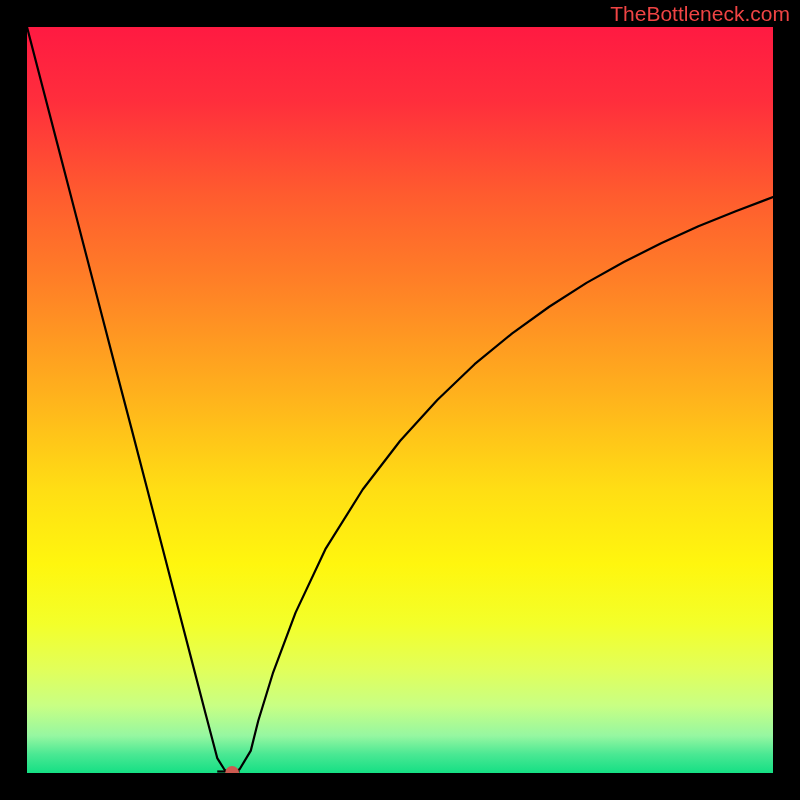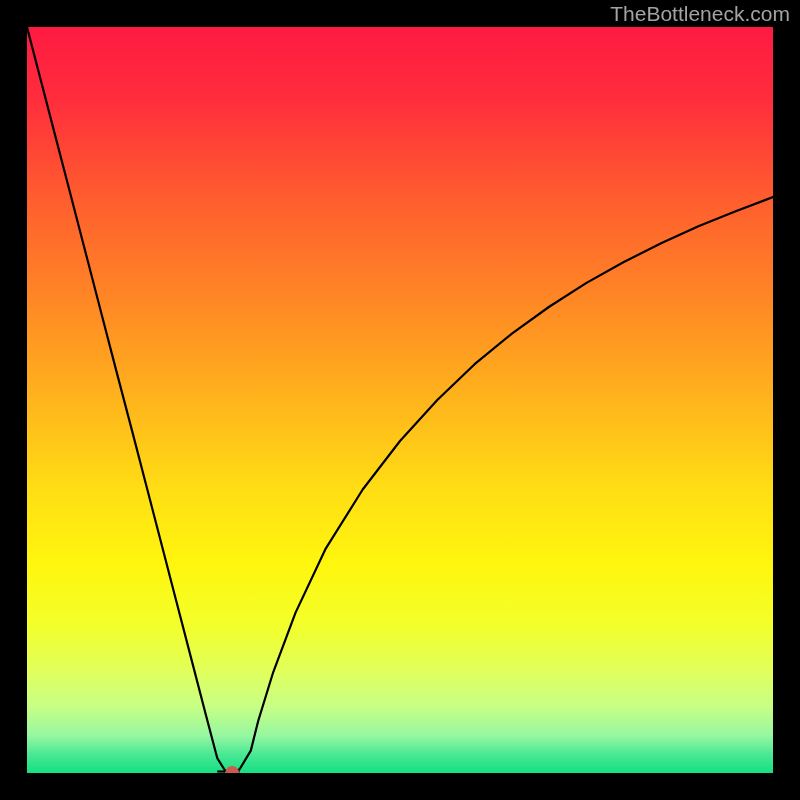--- a/index.html
+++ b/index.html
@@ -14,21 +14,21 @@
   .frame {
     position: relative;
     width: 800px;
     height: 800px;
     background: #000;
   }
   .watermark {
     position: absolute;
     top: 2px;
     right: 10px;
-    color: #a3a3a3;
+    color: #ef4444;
     font-size: 21px;
     font-weight: 500;
     letter-spacing: 0px;
     z-index: 10;
   }
   svg.plot {
     position: absolute;
     left: 27px;
     top: 27px;
     width: 746px;

